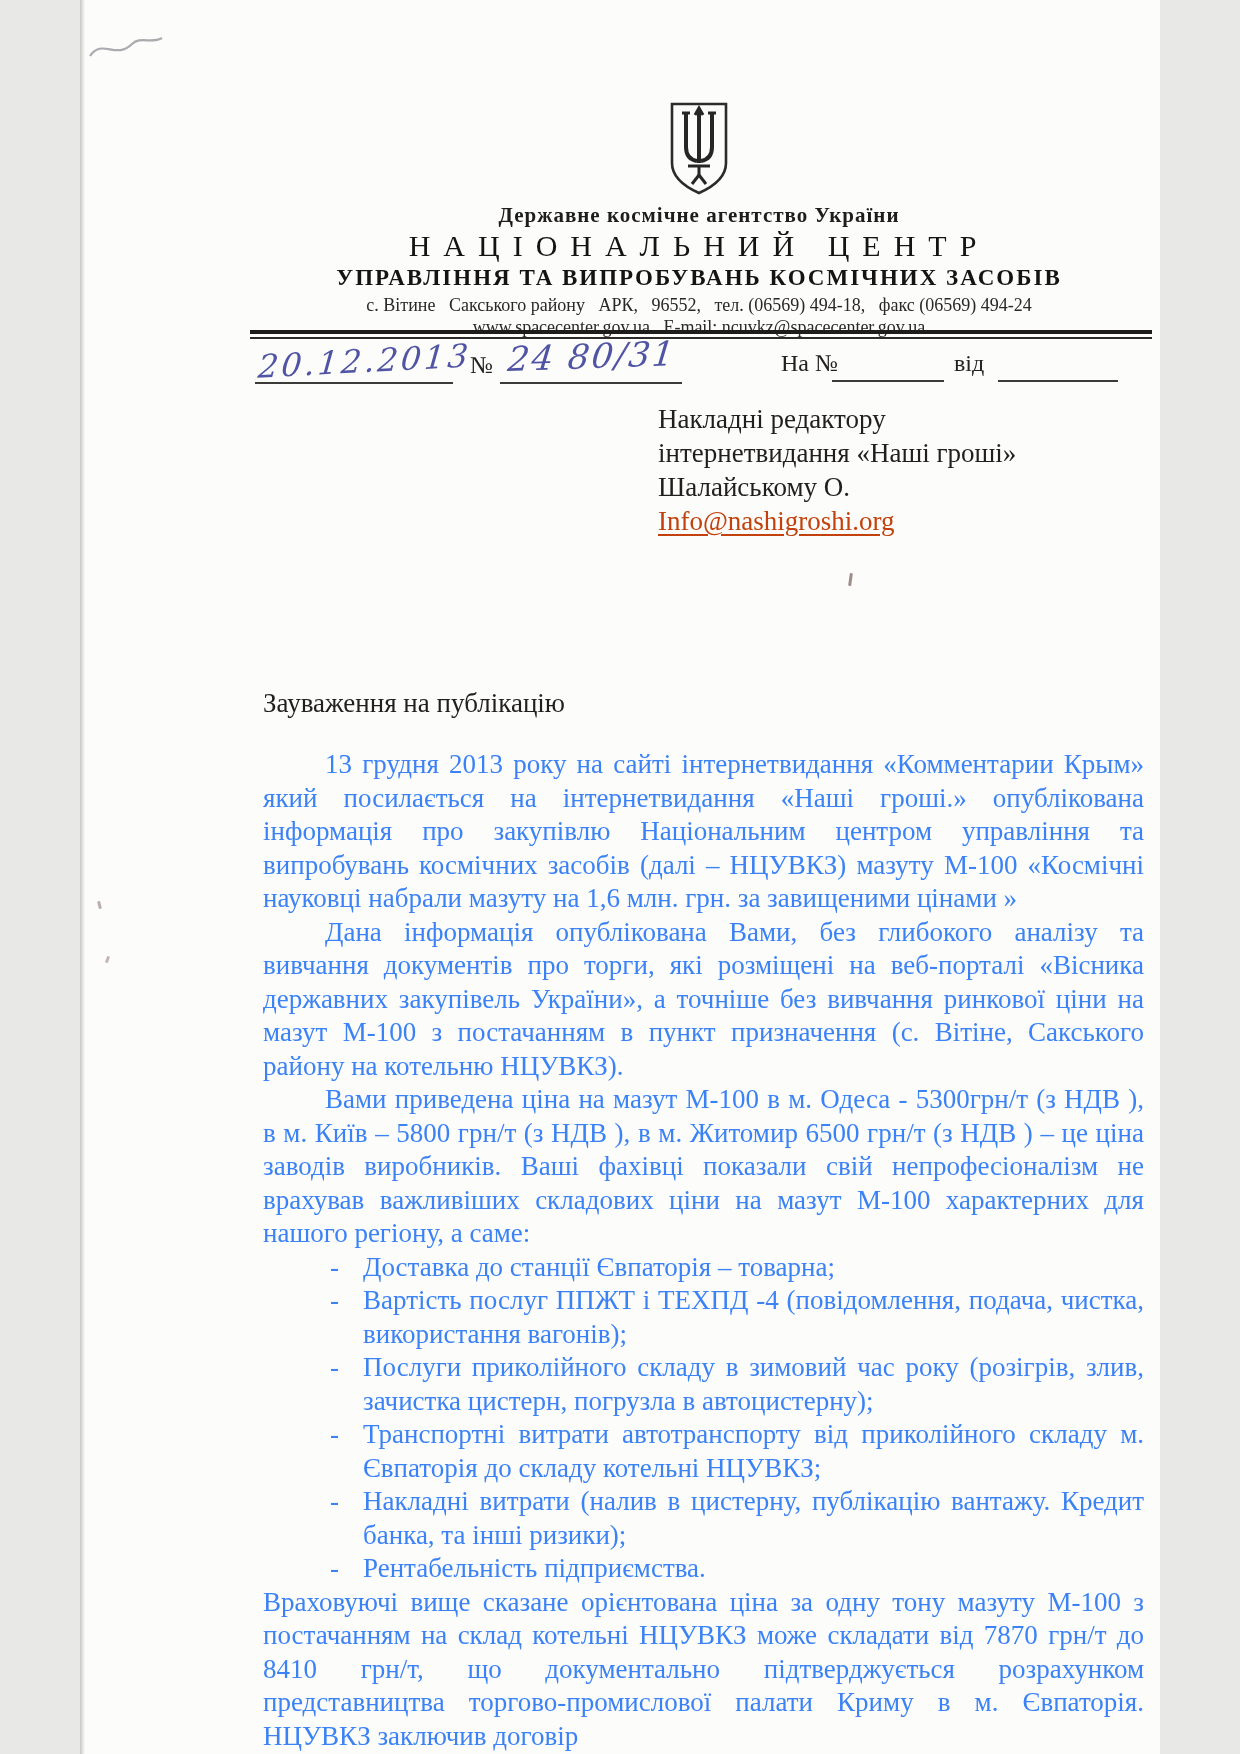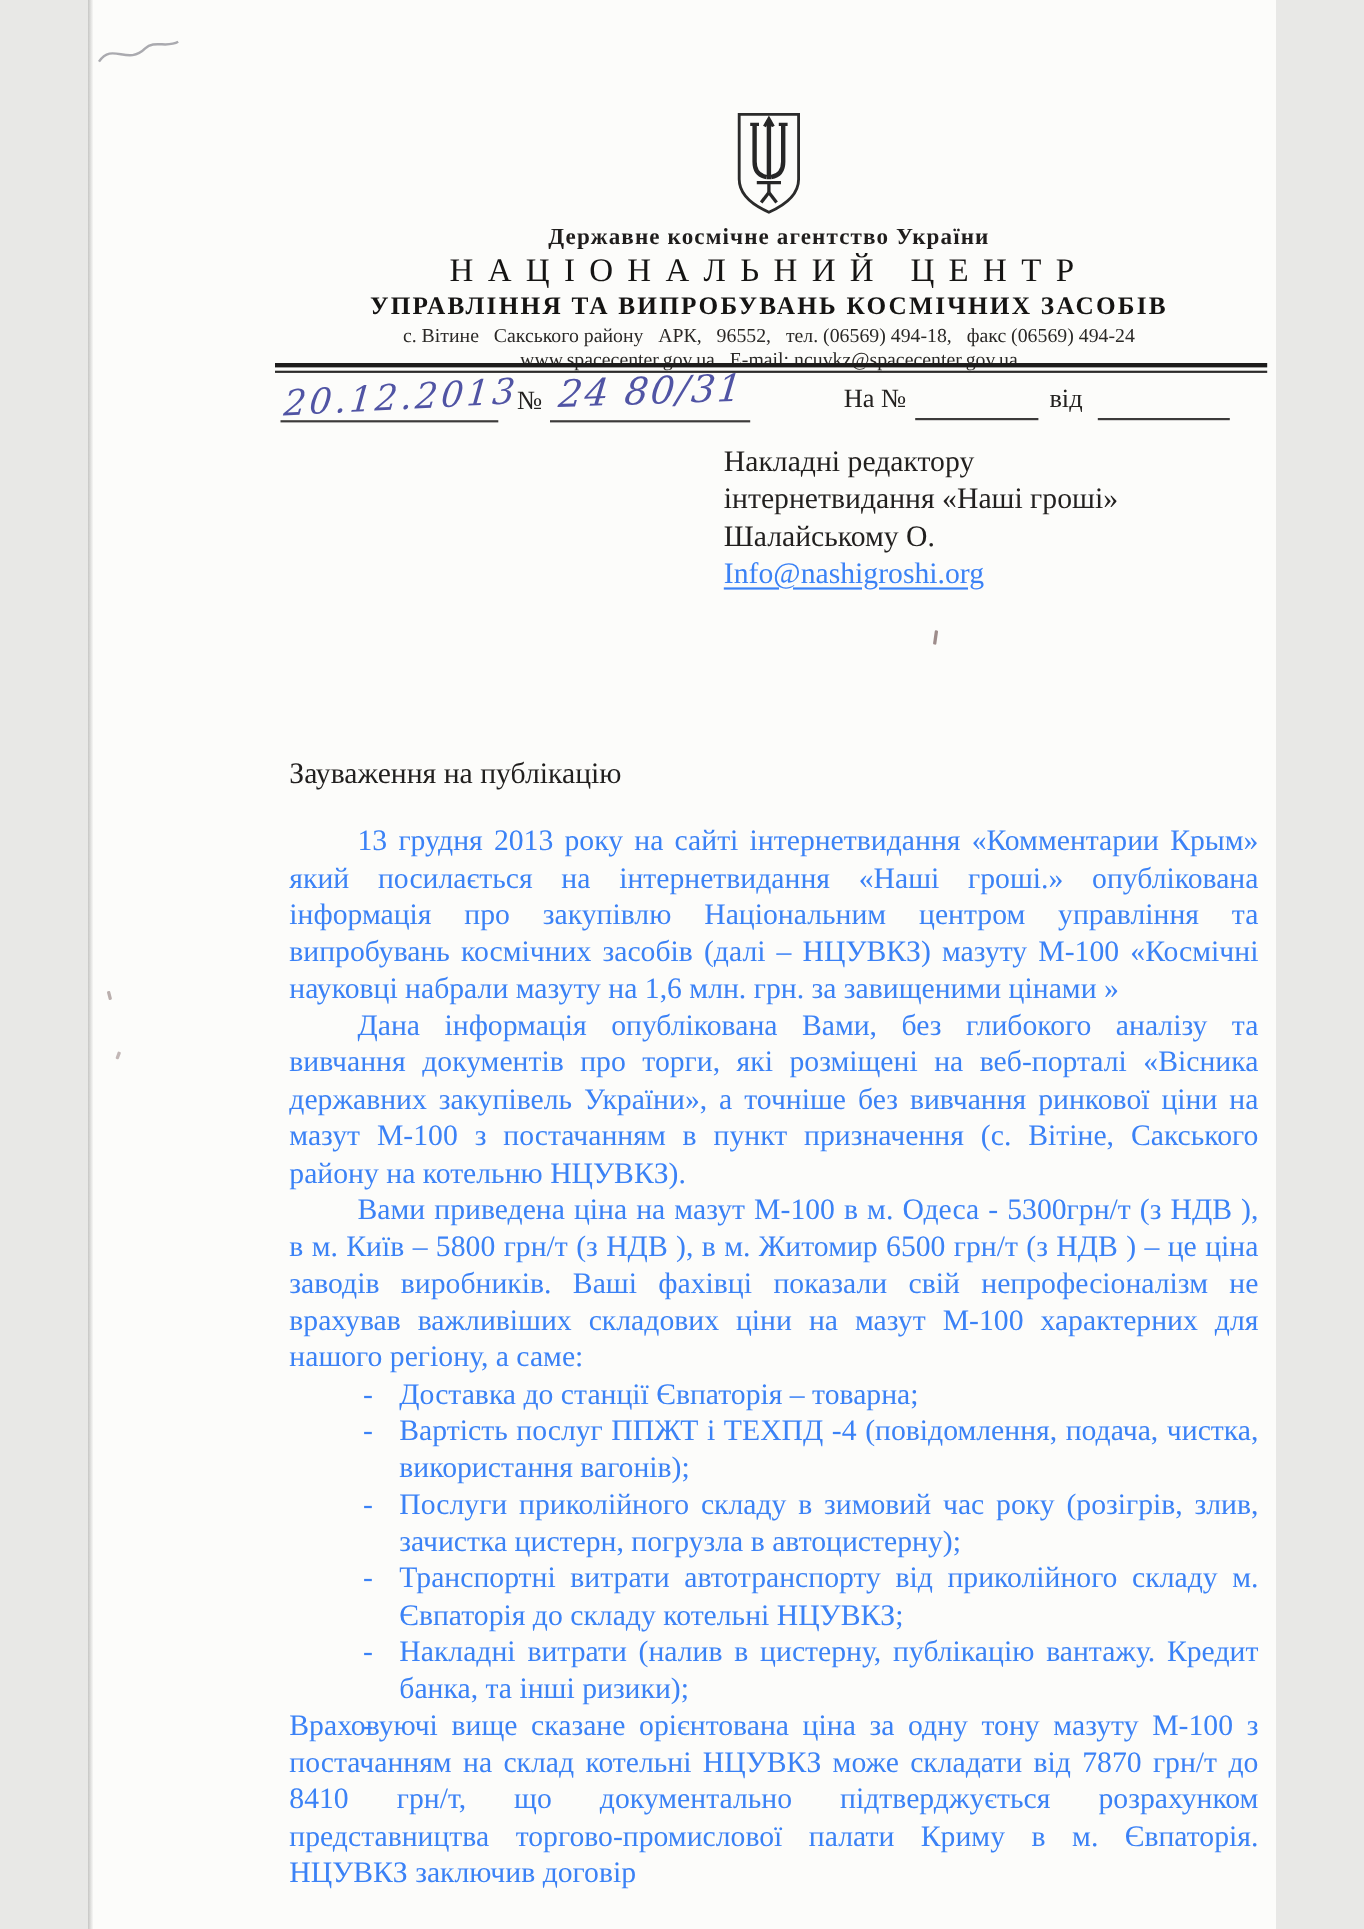--- a/index.html
+++ b/index.html
@@ -27,27 +27,27 @@
   .rule-thick{position:absolute;left:170px;top:330px;width:902px;height:4px;background:#1d1c1b;}
   .rule-thin{position:absolute;left:170px;top:337px;width:902px;height:2px;background:#2c2b2a;}
   
   .refrow{position:absolute;left:170px;top:342px;width:898px;height:50px;font-size:24px;}
   .hw{font-family:"DejaVu Serif","Liberation Serif",serif;font-style:italic;color:#5054a4;}
   .hw-date{position:absolute;left:8px;top:0px;font-size:32px;letter-spacing:3px;transform:rotate(-3deg) skewX(-8deg);}
   .u-date{position:absolute;left:5px;top:40px;width:198px;border-bottom:2px solid #3c3b3a;}
   .no-label{position:absolute;left:220px;top:10px;}
   .hw-no{position:absolute;left:258px;top:-6px;font-size:34px;letter-spacing:2px;transform:rotate(-2deg) skewX(-8deg);}
   .u-no{position:absolute;left:250px;top:40px;width:182px;border-bottom:2px solid #3c3b3a;}
-  .nano-label{position:absolute;left:517px;top:8px;}
+  .nano-label{position:absolute;left:531px;top:8px;}
   .u-nano{position:absolute;left:582px;top:38px;width:112px;border-bottom:2px solid #3c3b3a;}
   .vid-label{position:absolute;left:704px;top:8px;}
   .u-vid{position:absolute;left:748px;top:38px;width:120px;border-bottom:2px solid #3c3b3a;}
   
   .recipient{position:absolute;left:578px;top:402px;font-size:27px;line-height:34px;color:#211f1e;}
-  .recipient .email{color:#3b82f6;text-decoration:underline;text-underline-offset:4px;}
+  .recipient .email{color:#c2410c;text-decoration:underline;text-underline-offset:4px;}
   
   .subject{position:absolute;left:183px;top:688px;font-size:27px;color:#211f1e;}
   .body-text{
     position:absolute;left:183px;top:748px;width:881px;
     font-size:27px;line-height:33.5px;text-align:justify;color:#3b82f6;
   }
   .body-text p{margin:0;text-indent:62px;}
   .body-text p.closing{text-indent:0;}
   ul.points{margin:0;padding:0;list-style:none;}
   ul.points li{position:relative;padding-left:100px;}
@@ -122,18 +122,18 @@
   <div class="body-text">
     <p>13 грудня 2013 року на сайті інтернетвидання «Комментарии Крым» який посилається на інтернетвидання «Наші гроші.» опублікована інформація про закупівлю Національним центром управління та випробувань космічних засобів (далі – НЦУВКЗ) мазуту М-100 «Космічні науковці набрали мазуту на 1,6 млн. грн. за завищеними цінами »</p>
     <p>Дана інформація опублікована Вами, без глибокого аналізу та вивчання документів про торги, які розміщені на веб-порталі «Вісника державних закупівель України», а точніше без вивчання ринкової ціни на мазут М-100 з постачанням в пункт призначення (с. Вітіне, Сакського району на котельню НЦУВКЗ).</p>
     <p>Вами приведена ціна на мазут М-100 в м. Одеса - 5300грн/т (з НДВ ), в м. Київ – 5800 грн/т (з НДВ ), в м. Житомир 6500 грн/т (з НДВ ) – це ціна заводів виробників. Ваші фахівці показали свій непрофесіоналізм не врахував важливіших складових ціни на мазут М-100 характерних для нашого регіону, а саме:</p>
     <ul class="points">
       <li><span class="dash">-</span><span>Доставка до станції Євпаторія – товарна;</span></li>
       <li><span class="dash">-</span><span>Вартість послуг ППЖТ і ТЕХПД -4 (повідомлення, подача, чистка, використання вагонів);</span></li>
       <li><span class="dash">-</span><span>Послуги приколійного складу в зимовий час року (розігрів, злив, зачистка цистерн, погрузла в автоцистерну);</span></li>
       <li><span class="dash">-</span><span>Транспортні витрати автотранспорту від приколійного складу м. Євпаторія до складу котельні НЦУВКЗ;</span></li>
       <li><span class="dash">-</span><span>Накладні витрати (налив в цистерну, публікацію вантажу. Кредит банка, та інші ризики);</span></li>
-      <li><span class="dash">-</span></li>
+      <li><span class="dash">-</span><span>Рентабельність підприємства.</span></li>
     </ul>
     <p class="closing">Враховуючі вище сказане орієнтована ціна за одну тону мазуту М-100 з постачанням на склад котельні НЦУВКЗ може складати від 7870 грн/т до 8410 грн/т, що документально підтверджується розрахунком представництва торгово-промислової палати Криму в м. Євпаторія. НЦУВКЗ заключив договір</p>
   </div>
 
 </div>
 
 </body></html>

